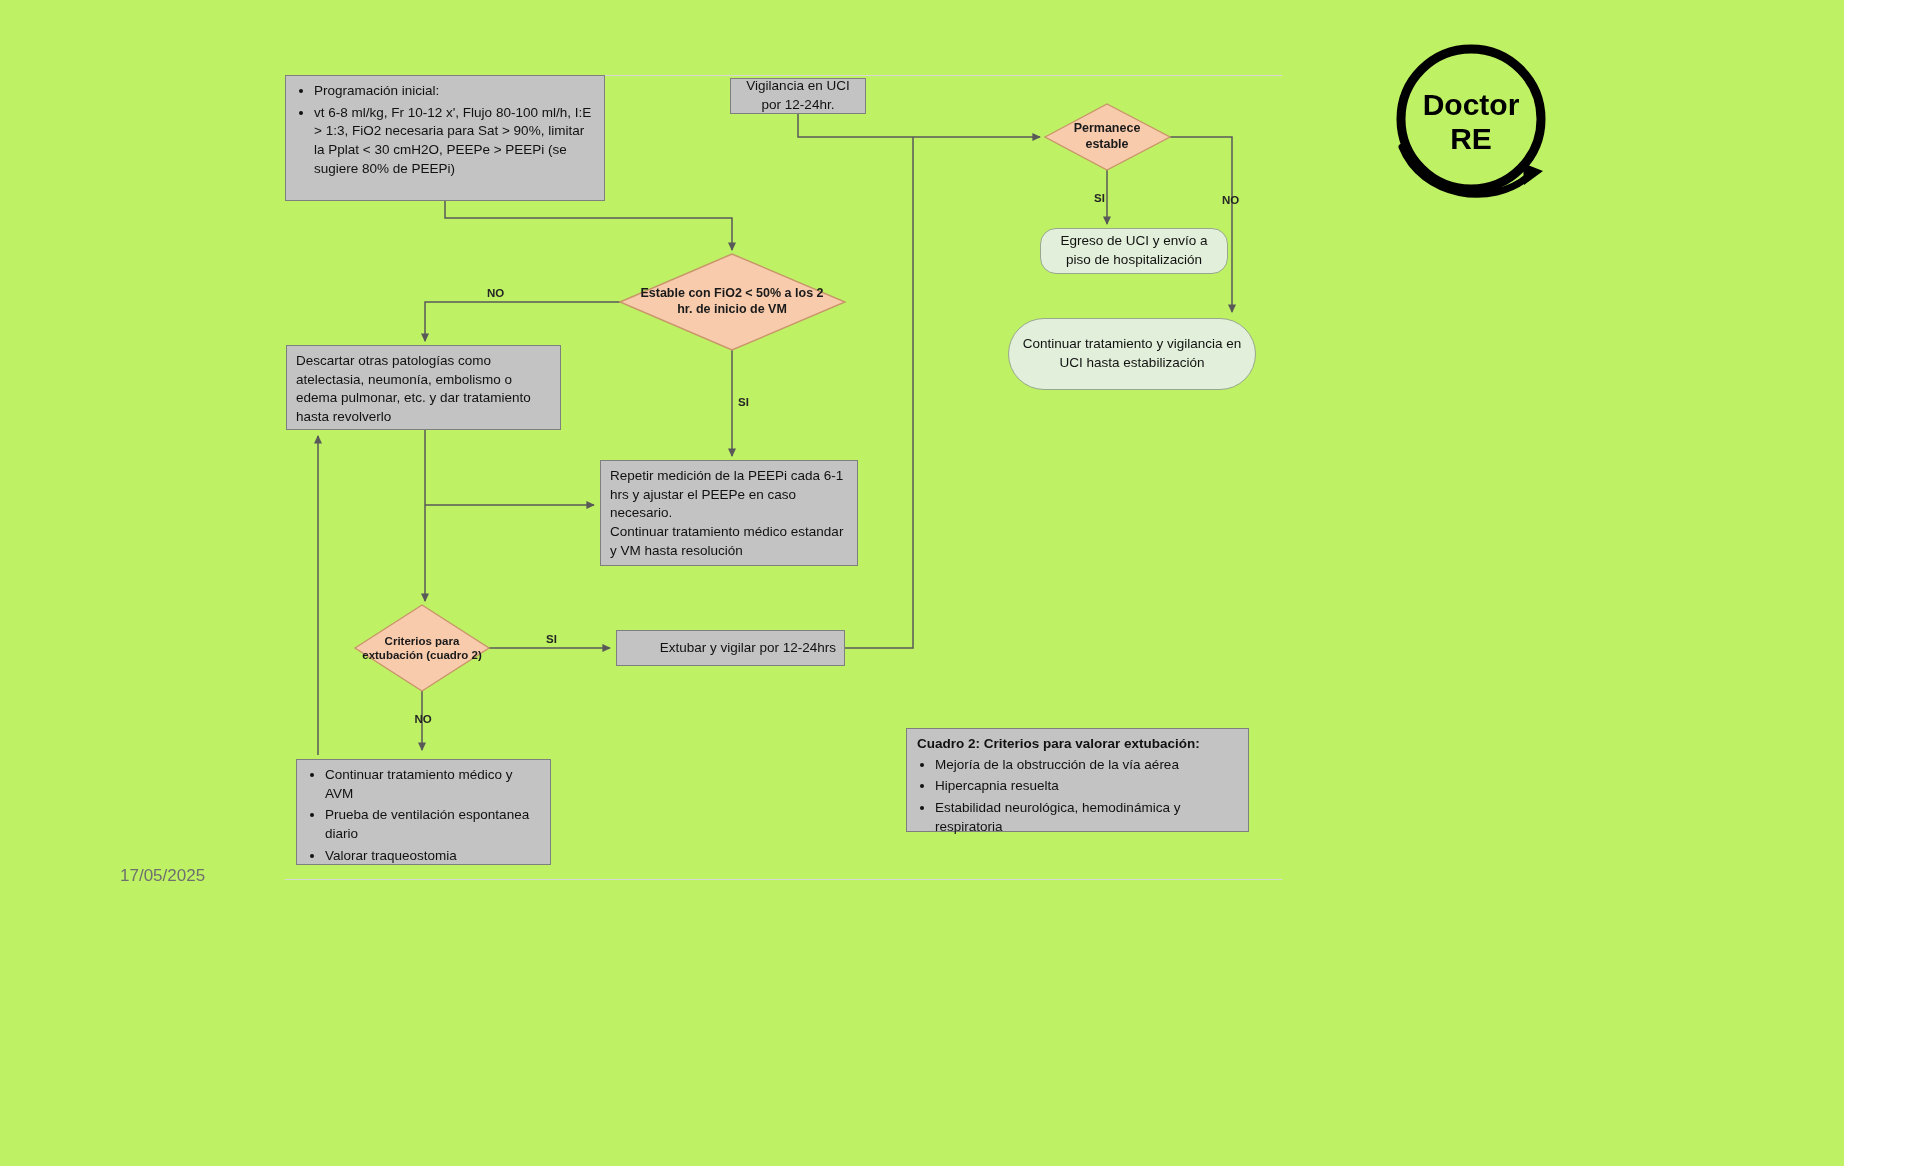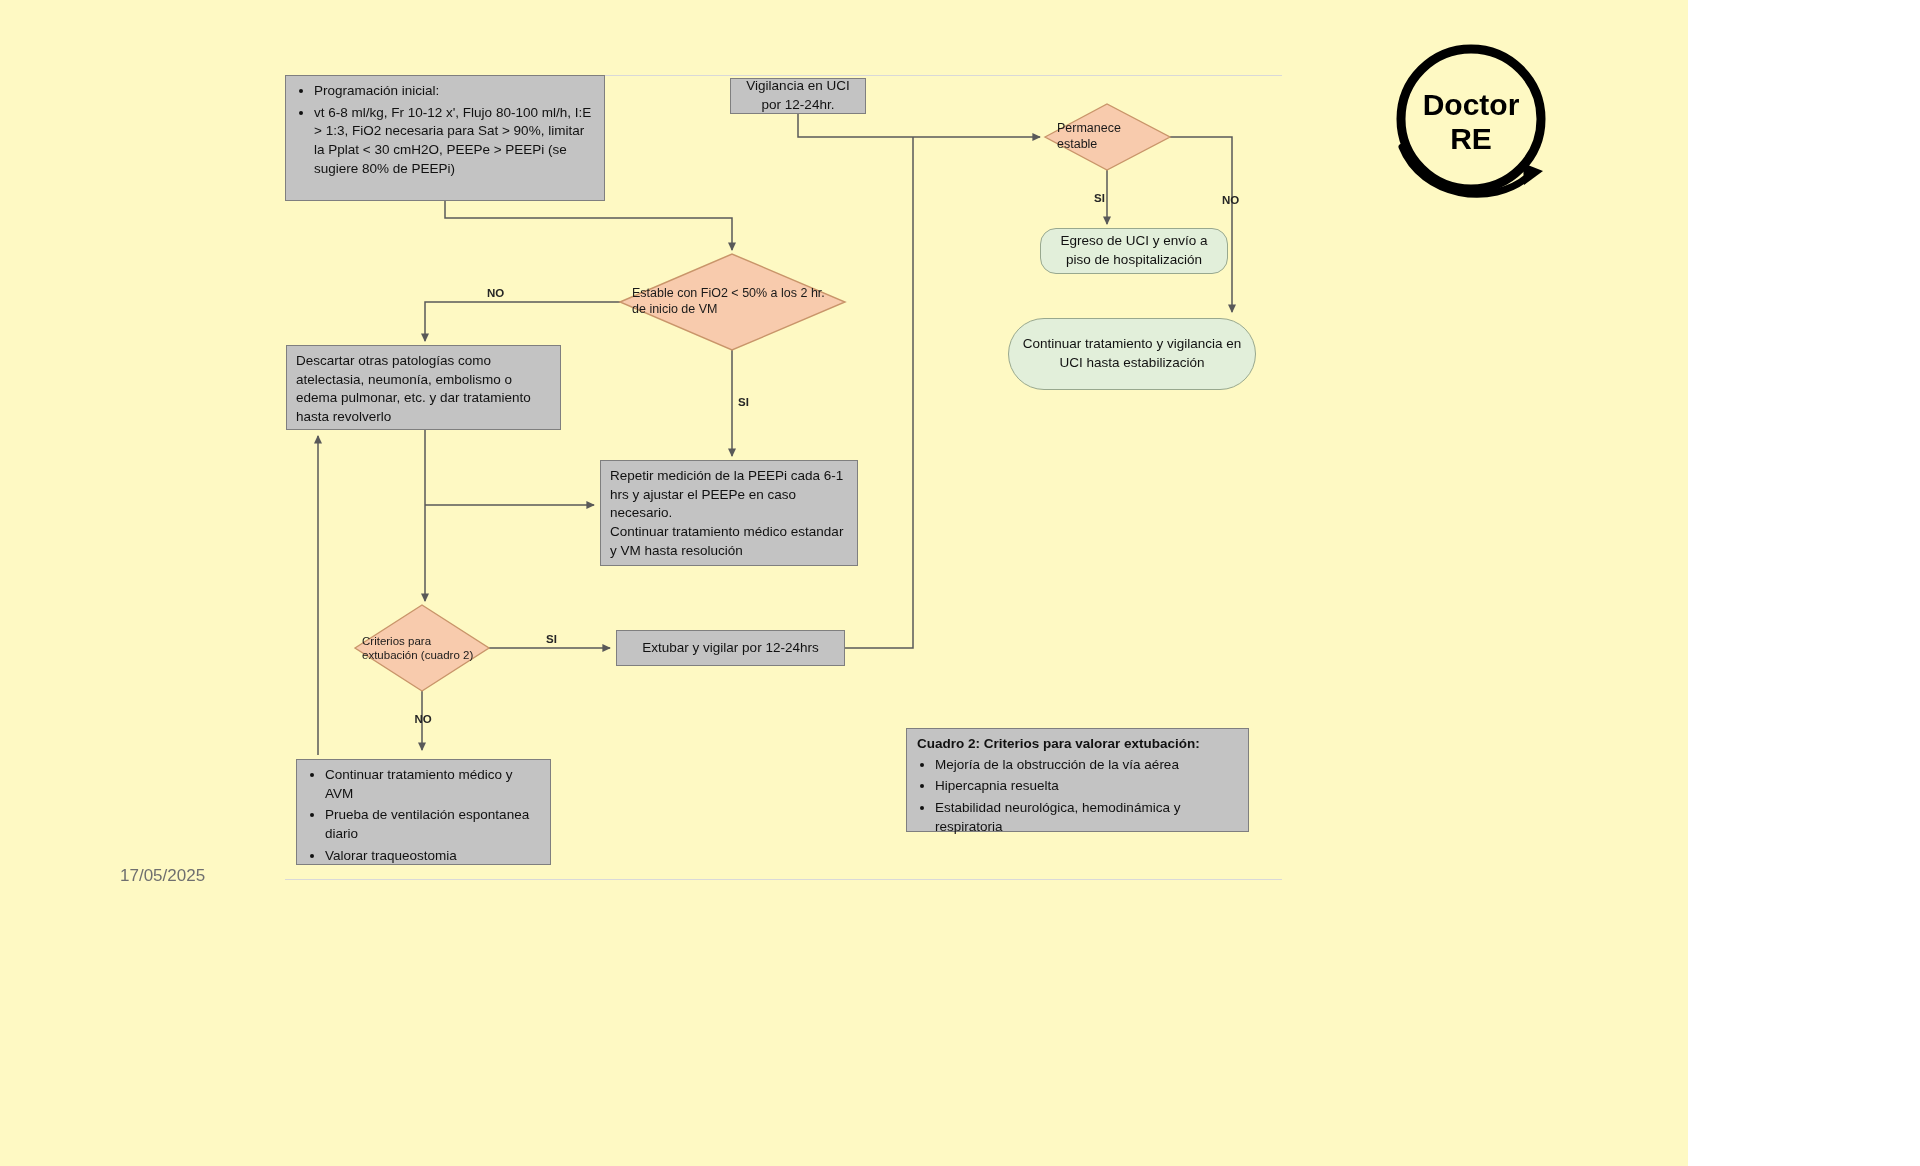--- a/index.html
+++ b/index.html
@@ -1,42 +1,42 @@
 <!DOCTYPE html>
 <html style="--gray-fill: #c3c3c3; --gray-border: #7f7f7f; --diamond-fill: #f8cbad; --diamond-border: #c9956a; --green-fill: #e2efda; --green-border: #98a88e; --cuadro1-fill: #cbe0b0; --line: #595959; --text: #111111; --date-text: #6f6f6f; --rule: #d9d9d9;"><head>
 <meta charset="utf-8">
 <style>
   html,body{margin:0;padding:0;background:#fff;}
   .stage{
-    position:relative;width:1688px;height:1166px;background:#fef9c3;overflow:hidden;
+    position:relative;width:1844px;height:1166px;background:#bef264;overflow:hidden;
     font-family:"Liberation Sans","DejaVu Sans",sans-serif;color:var(--text,#111);
   }
   svg.wires{position:absolute;left:0;top:0;z-index:1;}
   .wire{stroke:var(--line,#595959);stroke-width:1.5;fill:none;}
   .rule{stroke:var(--rule,#d9d9d9);stroke-width:1.2;}
   .arrowhead{fill:var(--line,#595959);}
   .diamond{fill:var(--diamond-fill,#f8cbad);stroke:var(--diamond-border,#c9956a);stroke-width:1.4;}
 
   .box{
     position:absolute;z-index:2;box-sizing:border-box;
     background:var(--gray-fill,#c3c3c3);border:1.4px solid var(--gray-border,#7f7f7f);
     font-size:13.5px;line-height:1.38;padding:6px 9px;color:var(--text,#111);
   }
-  .box.center{display:flex;align-items:center;justify-content:center;text-align:center;padding:4px 8px;}
+  .box.center{display:flex;align-items:center;justify-content:flex-end;text-align:center;padding:4px 8px;}
   .box.green-round{
     background:var(--green-fill,#e2efda);border:1.3px solid var(--green-border,#98a88e);
     display:flex;align-items:center;justify-content:center;text-align:center;
   }
   .box.cuadro1{background:var(--cuadro1-fill,#cbe0b0);}
   .cuadro-title{font-weight:bold;margin:0 0 2px 1px;}
   ul.bullets{margin:0;padding:0 0 0 19px;}
   ul.bullets li{margin:0 0 3px 0;}
   .dtext{
     position:absolute;z-index:3;display:flex;align-items:center;justify-content:center;
-    font-weight:normal;font-size:12.5px;line-height:1.25;color:#1a1a1a;
+    text-align:center;font-weight:bold;font-size:12.5px;line-height:1.25;color:#1a1a1a;
   }
   .dtext.small{font-size:11.5px;}
   .branch{position:absolute;z-index:3;font-weight:bold;font-size:11.5px;color:#262626;}
   .branch.centered{width:26px;text-align:center;}
   .date{position:absolute;z-index:2;left:120px;top:866px;font-size:17px;color:var(--date-text,#6f6f6f);}
   .logo{position:absolute;z-index:2;left:1390px;top:35px;}
   .logo text{font-family:"Liberation Sans","DejaVu Sans",sans-serif;font-weight:bold;font-size:30px;fill:#000;}
 </style>
 </head>
 <body>

